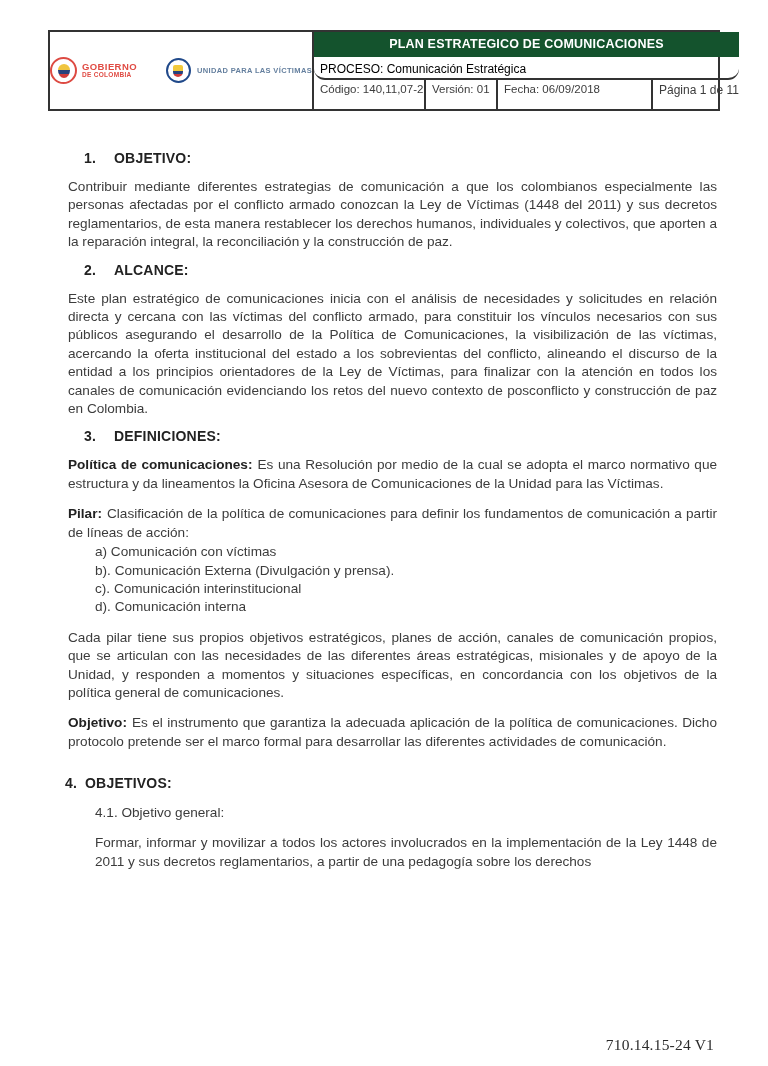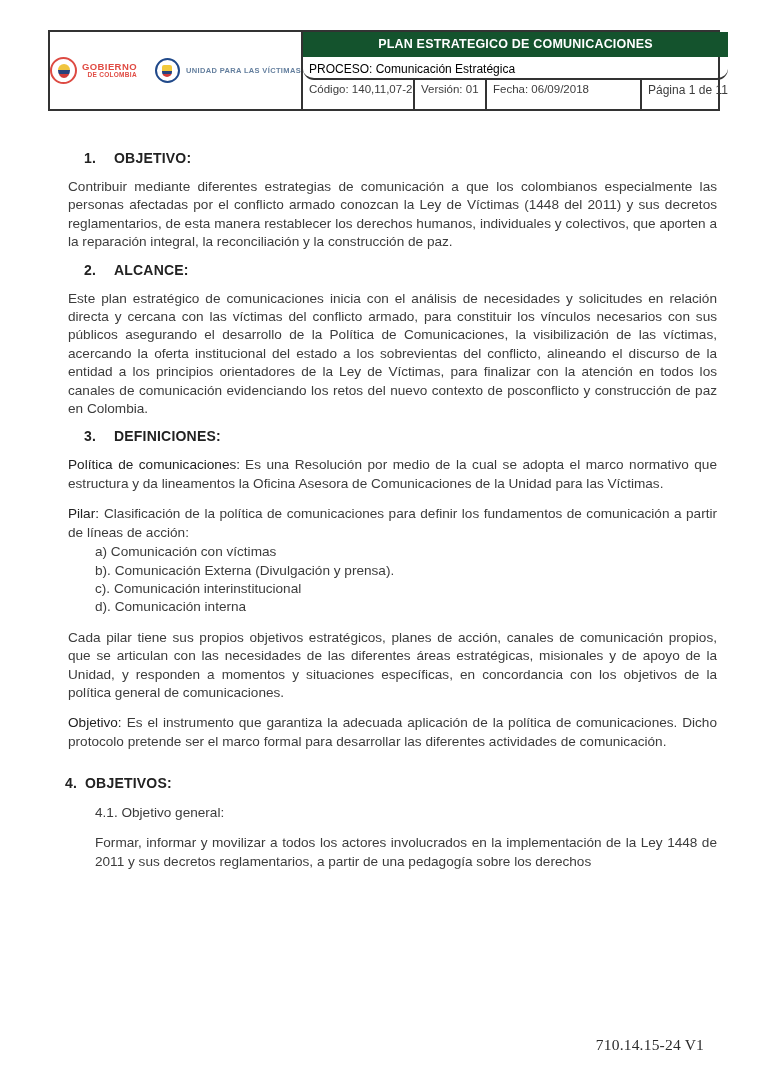--- a/index.html
+++ b/index.html
@@ -16,21 +16,21 @@
 
   
   .header-table {
     position: absolute; left: 48px; top: 30px;
     width: 672px; height: 81px;
     border: 2px solid #333333;
     display: flex; background: #ffffff;
   }
   .logo-cell {
     width: 268px; border-right: 2px solid #333333;
-    display: flex; align-items: center; justify-content: center; gap: 18px; text-align: right;
+    display: flex; align-items: center; justify-content: center; gap: 29px;
   }
   .gov-logo { display: flex; align-items: center; gap: 5px; }
   .gov-ring {
     width: 27px; height: 27px; border-radius: 50%;
     border: 2.5px solid #dd4a42;
     display: flex; align-items: center; justify-content: center;
   }
   .gov-emblem {
     width: 12px; height: 14px; border-radius: 50% 50% 50% 50% / 45% 45% 55% 55%;
     background: linear-gradient(to bottom, #f0c53f 0 45%, #27427c 45% 70%, #cf3a3a 70% 100%);
@@ -72,32 +72,32 @@
     display: flex; margin-left: 84px;
     font-weight: bold; font-size: 14px; color: #222222; letter-spacing: .2px;
   }
   .sec-h .num { width: 30px; }
   .sec-h.first { margin-top: 150px; }
   .sec-h.gap10 { margin-top: 10px; }
   .para {
     width: 649px; margin: 12px 0 0 68px;
     text-align: justify; font-size: 13.6px; line-height: 18.4px;
   }
-  .term { font-weight: normal; color: #222222; padding-right: 5px; }
+  .term { font-weight: bold; color: #222222; padding-right: 5px; }
   .list { margin: 1px 0 0 95px; font-size: 13.6px; line-height: 18.4px; }
   .h4row {
     display: flex; margin: 24px 0 0 65px;
     font-weight: bold; font-size: 14px; color: #222222; letter-spacing: .2px;
   }
   .h4row .num { width: 20px; }
   .sub-h { margin: 14px 0 0 95px; font-size: 13.6px; }
   .para.indent { width: 622px; margin-left: 95px; margin-top: 14px; }
 
   .footer {
-    position: absolute; top: 1036px; right: 64px;
+    position: absolute; top: 1036px; right: 54px;
     font-family: "Liberation Serif", serif;
     font-size: 15.5px; color: #2b2b2b; letter-spacing: .2px;
   }
 </style>
 </head>
 <body>
 
 <div class="page">
 
   <div class="header-table">

